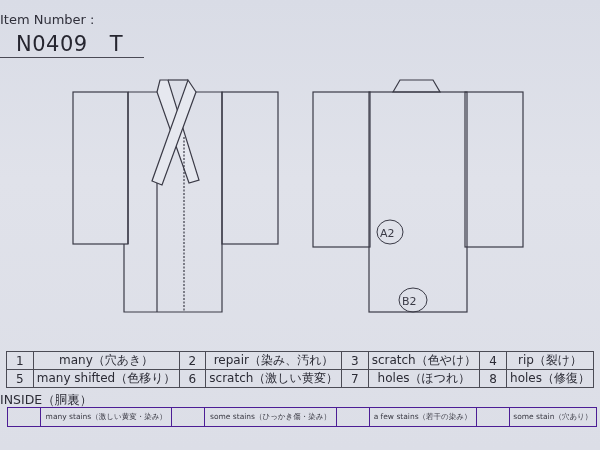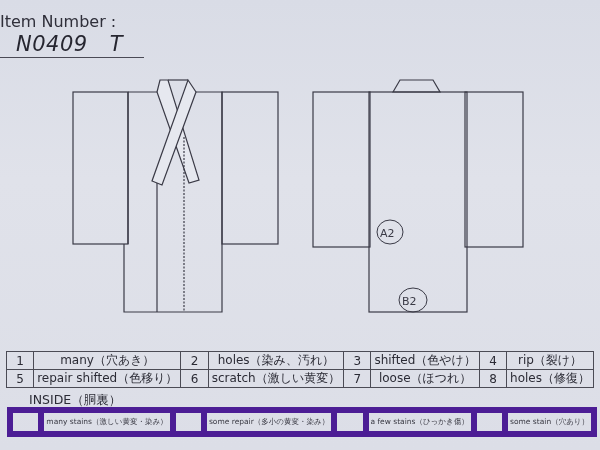--- a/index.html
+++ b/index.html
@@ -1,37 +1,37 @@
 <!DOCTYPE html>
 <html><head>
 <meta charset="utf-8">
 <style>
   html, body { margin: 0; padding: 0; }
   body {
     width: 600px; height: 450px; overflow: hidden; position: relative;
     background: linear-gradient(180deg, #d9dce6 0%, #e0e2ea 40%, #dcdee7 100%);
     font-family: "DejaVu Sans", sans-serif; color: #2a2a33;
   }
-  .item-label { position: absolute; left: 0; top: 12px; font-size: 16px; color: #2f2f3a; }
-  .item-number { position: absolute; left: 16px; top: 32px; font-size: 21px; letter-spacing: 0.5px; color: #262630; font-style: italic; }
+  .item-label { position: absolute; left: 0; top: 12px; font-size: 13px; color: #2f2f3a; }
+  .item-number { position: absolute; left: 16px; top: 32px; font-size: 21px; letter-spacing: 0.5px; color: #262630; }
   .item-number .suffix { margin-left: 22px; }
   .underline { position: absolute; left: 0; top: 57px; width: 144px; height: 1px; background: #4a4a55; }
   svg.drawing { position: absolute; left: 0; top: 0; }
   table.legend {
     position: absolute; left: 6px; top: 351px; width: 588px;
     border-collapse: collapse; font-size: 12px; color: #2b2b35;
   }
   table.legend td { border: 1px solid #4b4b55; height: 16px; padding: 0 3px; text-align: center; white-space: nowrap; }
   table.legend td.num { width: 32px; }
-  .inside-label { position: absolute; left: 0; top: 392px; font-size: 12.5px; color: #2b2b35; padding-left: 29px; }
+  .inside-label { position: absolute; left: 0; top: 392px; font-size: 12.5px; color: #2b2b35; }
   table.inside {
     position: absolute; left: 7px; top: 407px; width: 590px;
     border-collapse: collapse; font-size: 7.5px; color: #3a3a44;
   }
-  table.inside td { border: 6px solid #4c1d95; height: 18px; padding: 0 2px; text-align: center; white-space: nowrap; }
+  table.inside td { border: 1px solid #4c1d95; height: 18px; padding: 0 2px; text-align: center; white-space: nowrap; }
   table.inside td.box { width: 28px; }
 </style>
 </head>
 <body>
 
 <div class="item-label">Item Number :</div>
 <div class="item-number">
   <span>N0409</span><span class="suffix">T</span>
 </div>
 <div class="underline"></div>
@@ -63,47 +63,47 @@
   <text x="380" y="237" font-size="11" fill="#3a3a46" font-family="DejaVu Sans, sans-serif">A2</text>
   <text x="402" y="305" font-size="11" fill="#3a3a46" font-family="DejaVu Sans, sans-serif">B2</text>
 </svg>
 
 <table class="legend">
   <tbody>
       <tr>
     <td class="num">1</td>
     <td>many（穴あき）</td>
     <td class="num">2</td>
-    <td>holes（染み、汚れ）</td>
+    <td>repair（染み、汚れ）</td>
     <td class="num">3</td>
-    <td>shifted（色やけ）</td>
+    <td>scratch（色やけ）</td>
     <td class="num">4</td>
     <td>rip（裂け）</td>
   </tr>
   <tr>
     <td class="num">5</td>
-    <td>repair shifted（色移り）</td>
+    <td>many shifted（色移り）</td>
     <td class="num">6</td>
     <td>scratch（激しい黄変）</td>
     <td class="num">7</td>
-    <td>loose（ほつれ）</td>
+    <td>holes（ほつれ）</td>
     <td class="num">8</td>
     <td>holes（修復）</td>
   </tr>
 </tbody>
   </table>
 
 <div class="inside-label">INSIDE（胴裏）</div>
 
 <table class="inside">
   <tbody>
       <tr>
     <td class="box"></td>
     <td>many stains（激しい黄変・染み）</td>
     <td class="box"></td>
-    <td>some repair（多小の黄変・染み）</td>
+    <td>some stains（ひっかき傷・染み）</td>
     <td class="box"></td>
-    <td>a few stains（ひっかき傷）</td>
+    <td>a few stains（若干の染み）</td>
     <td class="box"></td>
     <td>some stain（穴あり）</td>
   </tr>
 </tbody>
   </table>
 
 </body></html>

